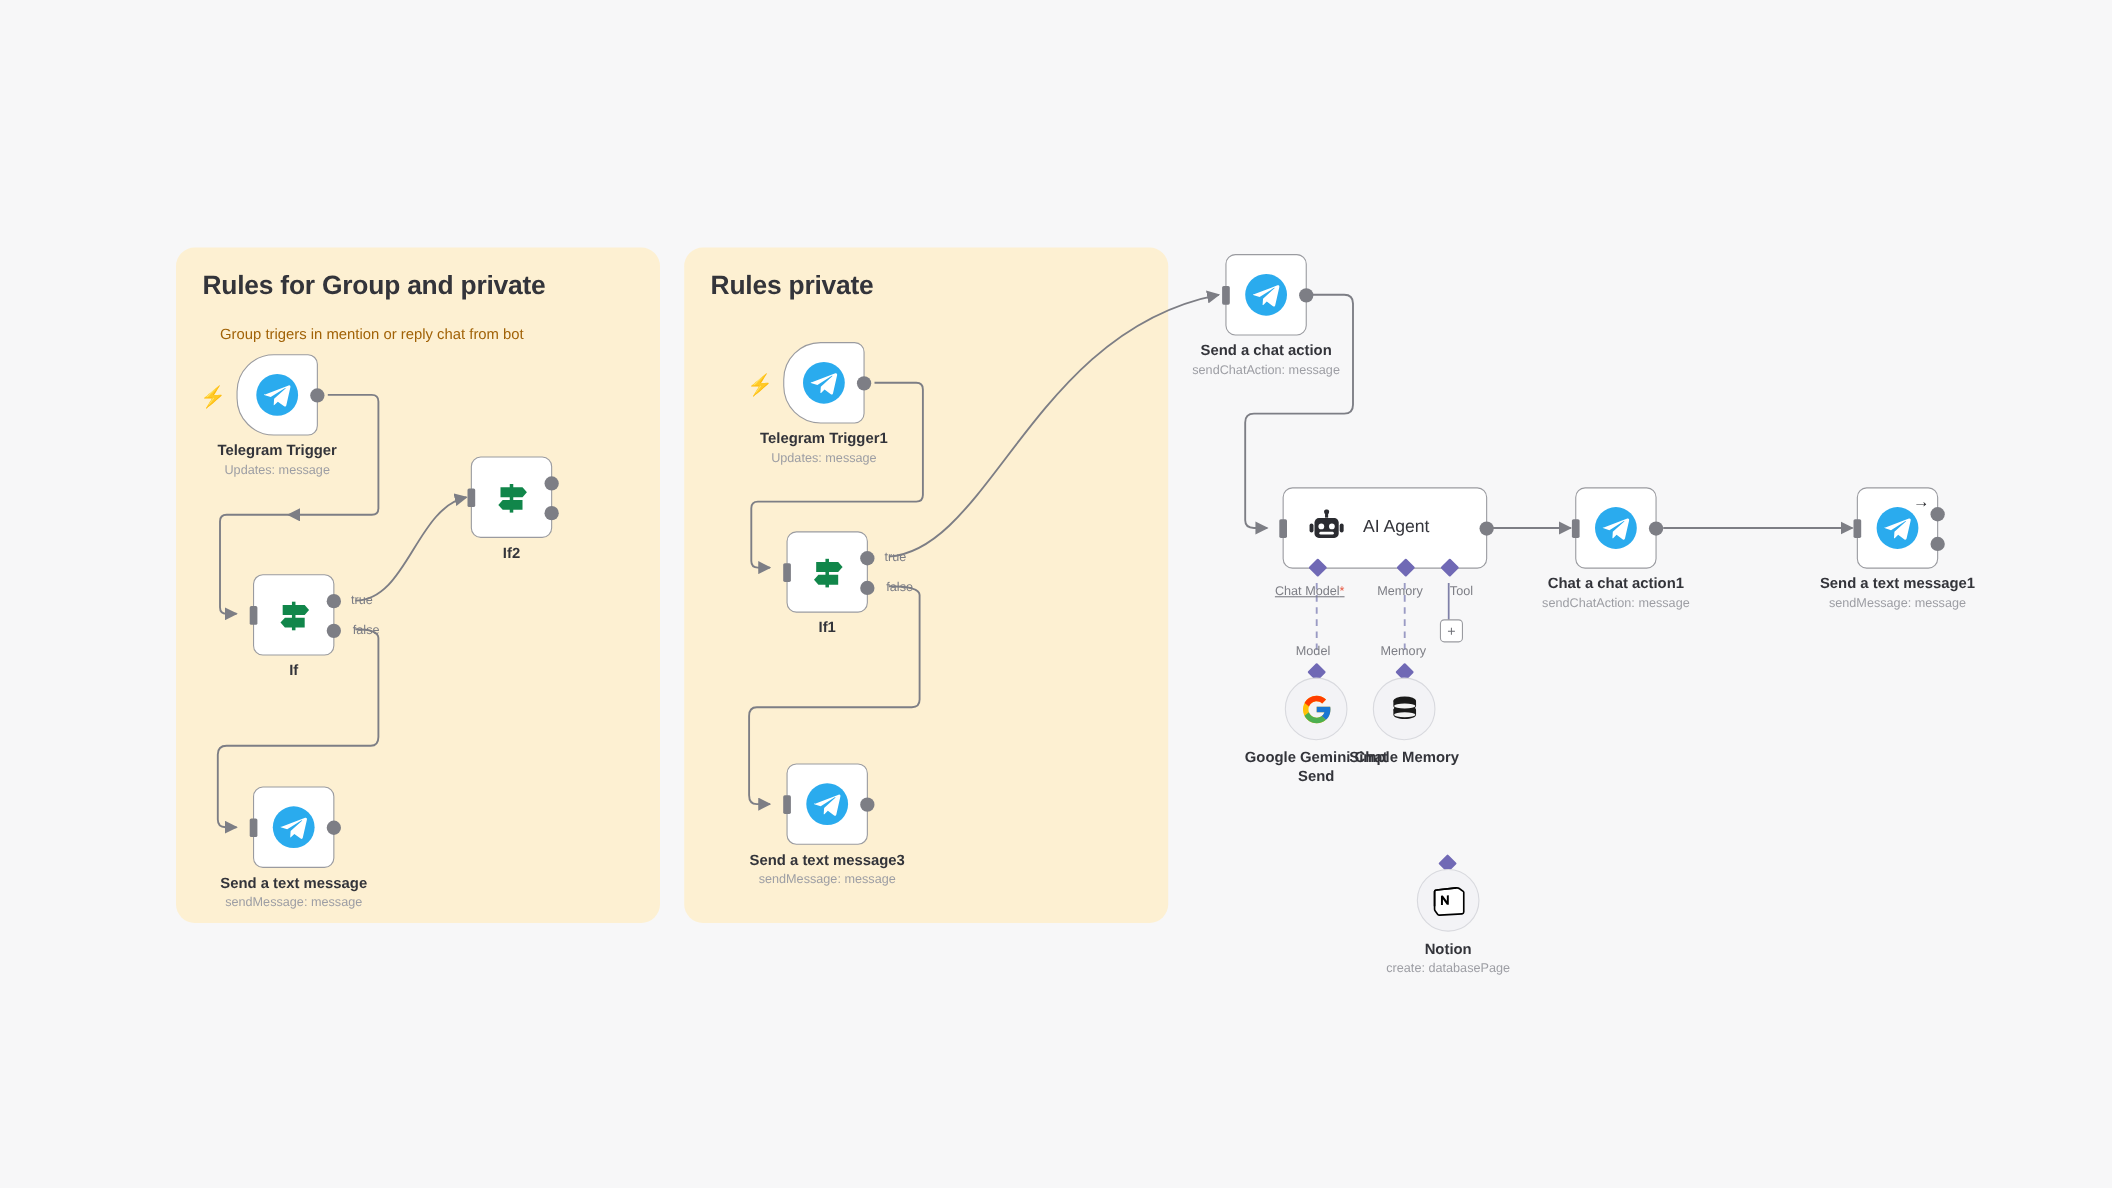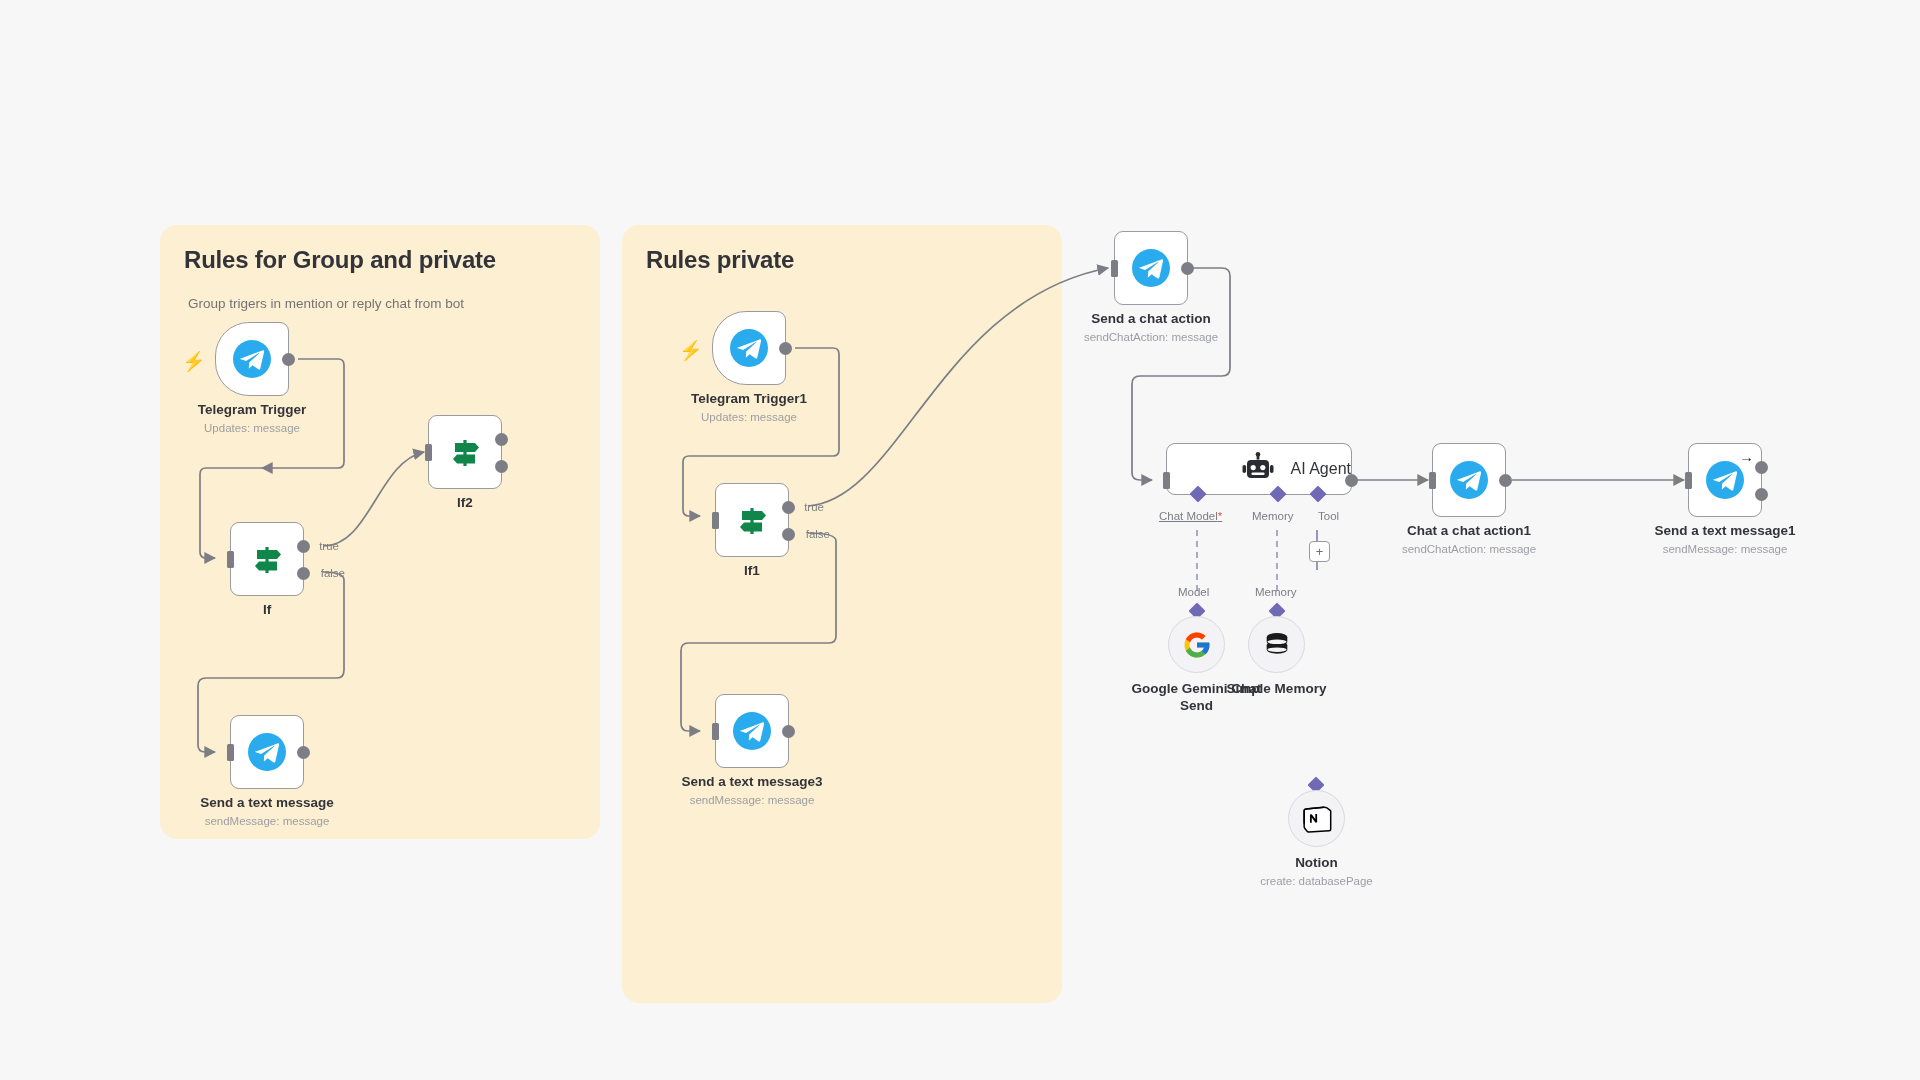--- a/index.html
+++ b/index.html
@@ -25,22 +25,22 @@
   .sticky-title {
     font-size: 24px;
     font-weight: bold;
     color: #33343a;
     letter-spacing: -0.2px;
     margin: 0 0 22px 0;
     line-height: 1.1;
   }
   .sticky-sub {
     font-size: 13.5px;
-    color: #737373;
-    margin: 4px;
+    color: #a16207;
+    margin: 16px;
     line-height: 1.3;
   }
   
   #edges { position: absolute; left:0; top:0; width:1920px; height:1080px; pointer-events:none; }
   
   .node {
     position: absolute;
     box-sizing: border-box;
   }
   .node-box {
@@ -98,31 +98,30 @@
     white-space: nowrap;
   }
   .bolt {
     position: absolute;
     font-size: 19px;
     color: #f26451;
     line-height: 1;
   }
   
   .agent-box {
-    width: 186px; height: 52px;
+    width: 186px; height: 74px;
     background: #ffffff;
     border: 1.6px solid #9a9ba0;
     border-radius: 9px;
     display: flex;
     align-items: center;
     box-sizing: border-box;
     padding-left: 22px;
     gap: 16px;
     position: relative;
-    justify-content: flex-end;
   }
   .agent-name {
     font-size: 16px;
     color: #33343a;
   }
   .sub-port {
     position: absolute;
     width: 12px; height: 12px;
     background: #7069b5;
     transform: rotate(45deg);
@@ -173,21 +172,21 @@
 </head>
 <body>
 
 <div id="canvas">
 
   <div class="sticky" style="left:160px; top:225px; width:440px; height:614px;">
     <div class="sticky-title">Rules for Group and private</div>
     <div class="sticky-sub">Group trigers in mention or reply chat from bot</div>
   </div>
 
-  <div class="sticky" style="left:622px; top:225px; width:440px; height:778px;">
+  <div class="sticky" style="left:622px; top:225px; width:440px; height:614px;">
     <div class="sticky-title">Rules private</div>
   </div>
 
   <svg id="edges">
     <defs>
       <marker id="ar" viewBox="0 0 10 10" refX="9" refY="5" markerWidth="7" markerHeight="7" orient="auto-start-reverse">
         <path d="M 0 0 L 10 5 L 0 10 z" fill="#7d7e85"></path>
       </marker>
     </defs>
     <g fill="none" stroke="#7d7e85" stroke-width="1.7">

